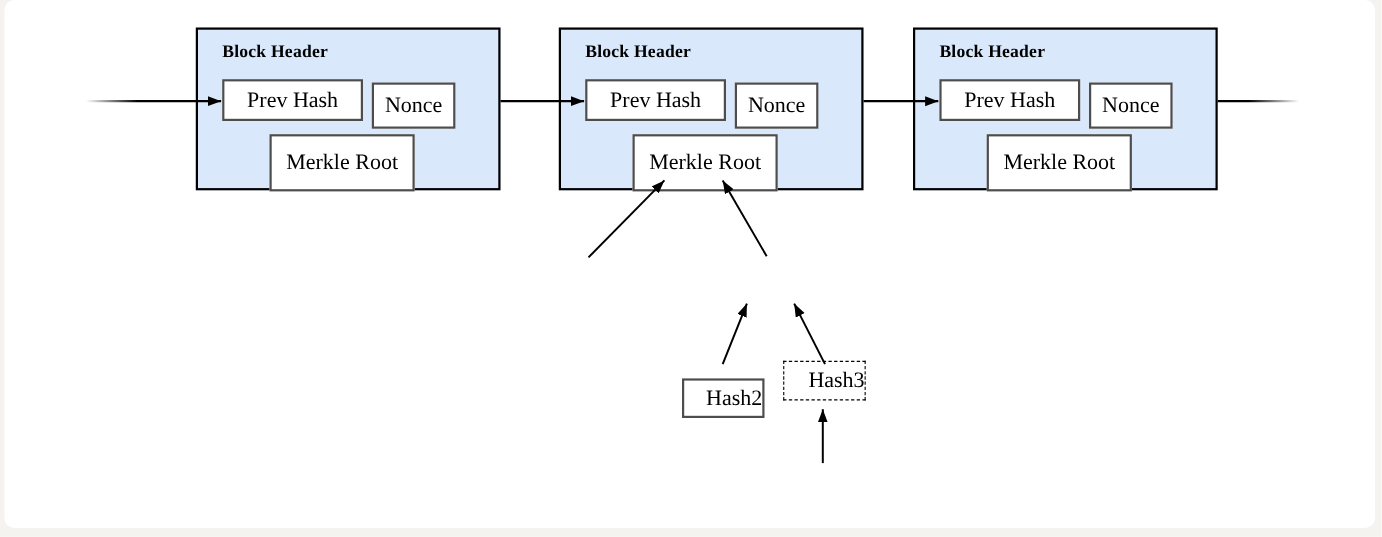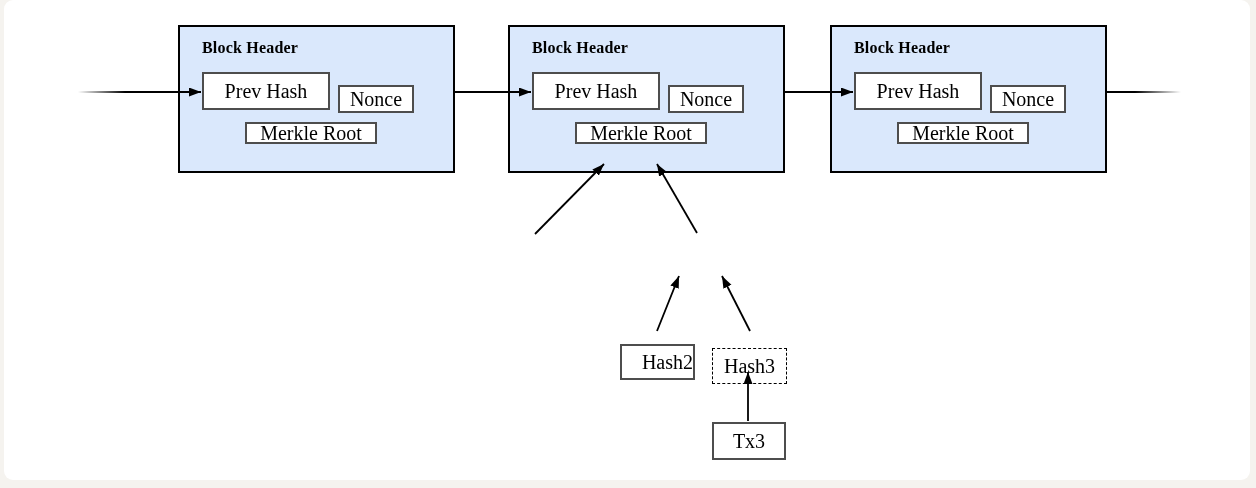--- a/index.html
+++ b/index.html
@@ -36,38 +36,38 @@
   .hbox {
     position: absolute;
     background: #ffffff;
     border: 2px solid var(--inner-box-stroke, #4d4d4d);
     box-sizing: border-box;
     display: flex; align-items: center; justify-content: center;
     font-size: 20px;
     line-height: 1;
   }
   .prev-hash   { left: 22px;  top: 45px; width: 128px; height: 38px; }
-  .nonce       { left: 158px; top: 58px; width: 76px;  height: 28px; }
-  .merkle-root { left: 65px;  top: 95px; width: 132px; height: 22px; }
+  .nonce       { left: 158px; top: 48px; width: 76px;  height: 42px; }
+  .merkle-root { left: 65px;  top: 95px; width: 132px; height: 52px; }
 
   .tree-box {
     position: absolute;
     background: #ffffff;
     border: 2px solid var(--inner-box-stroke, #4d4d4d);
     box-sizing: border-box;
     display: flex; align-items: center; justify-content: center;
     font-size: 20px;
     line-height: 1;
   }
   .tree-box.dashed { border: 1.5px dashed #000; }
 
   .box-hash01 { left: 475px; top: 235px; width: 88px; height: 37px; }
   .box-hash23 { left: 662px; top: 235px; width: 88px; height: 37px; }
   .box-hash2  { left: 620px; top: 344px; width: 75px; height: 36px; justify-content: flex-end; }
-  .box-hash3  { left: 712px; top: 348px; width: 75px; height: 36px; }
+  .box-hash3  { left: 712px; top: 328px; width: 75px; height: 36px; justify-content: flex-end; }
   .box-tx3    { left: 712px; top: 422px; width: 74px; height: 38px; }
 
   .annotation {
     position: absolute;
     left: 787px; top: 287px;
     font-size: 21px;
     white-space: nowrap;
   }
   svg.arrows { position: absolute; inset: 0; pointer-events: none; }
 </style>
@@ -116,23 +116,20 @@
       <span>Merkle Root</span>
     </div>
   </div>
 
   <div class="tree-box box-hash2">
     <span>Hash2</span>
   </div>
   <div class="tree-box dashed box-hash3">
     <span>Hash3</span>
   </div>
-  <div class="tree-box box-tx3">
-    <span>Tx3</span>
-  </div>
 
 
   <svg class="arrows" width="1256" height="488" viewBox="0 0 1256 488">
     <defs>
       <marker id="arrow" markerWidth="13" markerHeight="10" refX="12" refY="4.5" orient="auto" markerUnits="userSpaceOnUse">
         <path d="M0,0 L12,4.5 L0,9 Z" fill="#000"></path>
       </marker>
       <linearGradient id="fadeL" gradientUnits="userSpaceOnUse" x1="78" y1="0" x2="125" y2="0">
         <stop offset="0" stop-color="#000" stop-opacity="0"></stop>
         <stop offset="1" stop-color="#000" stop-opacity="1"></stop>

